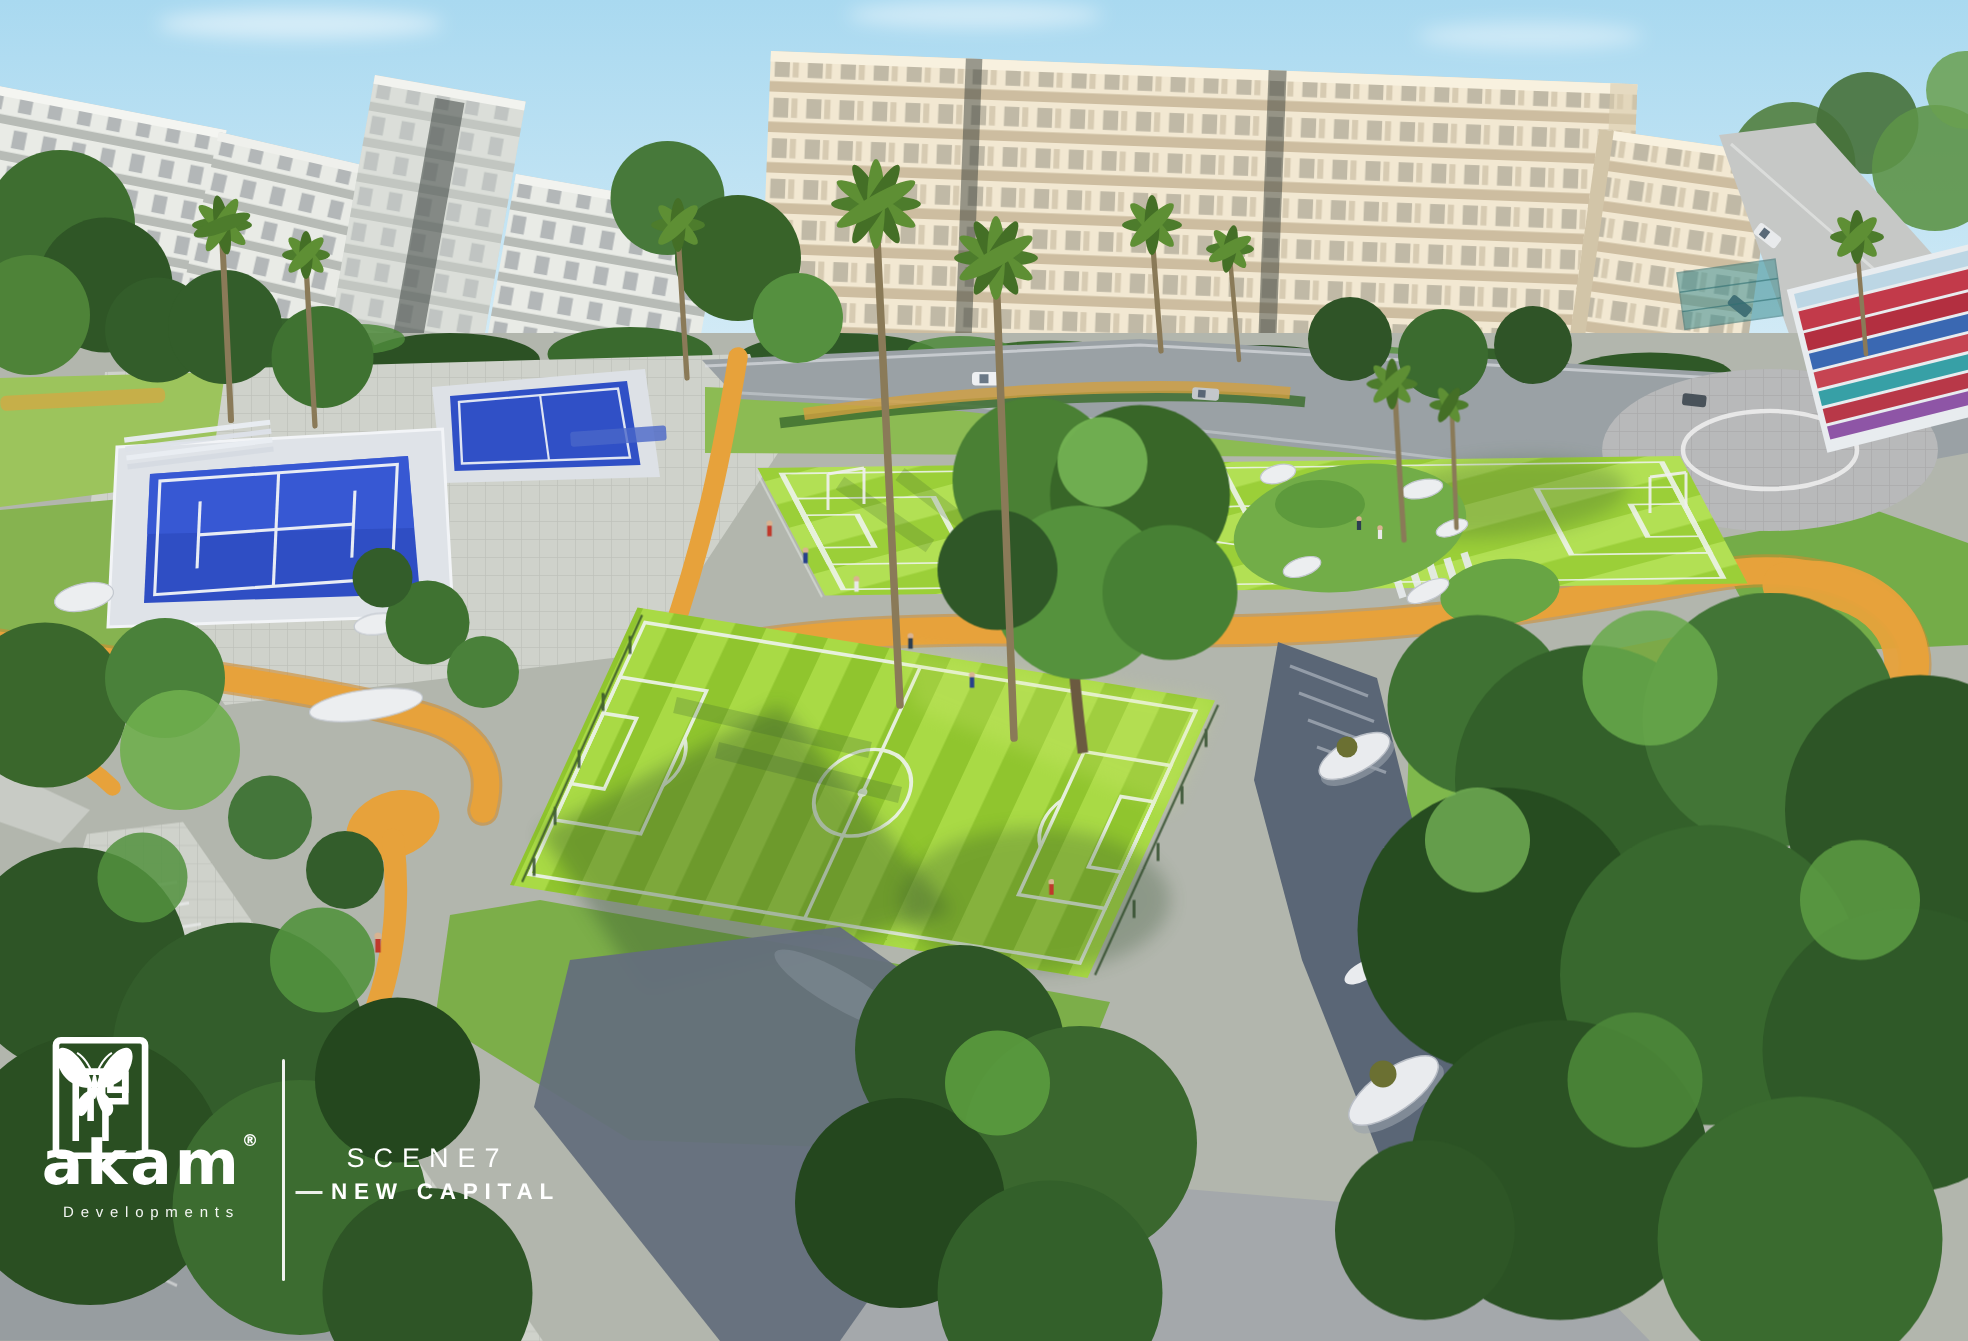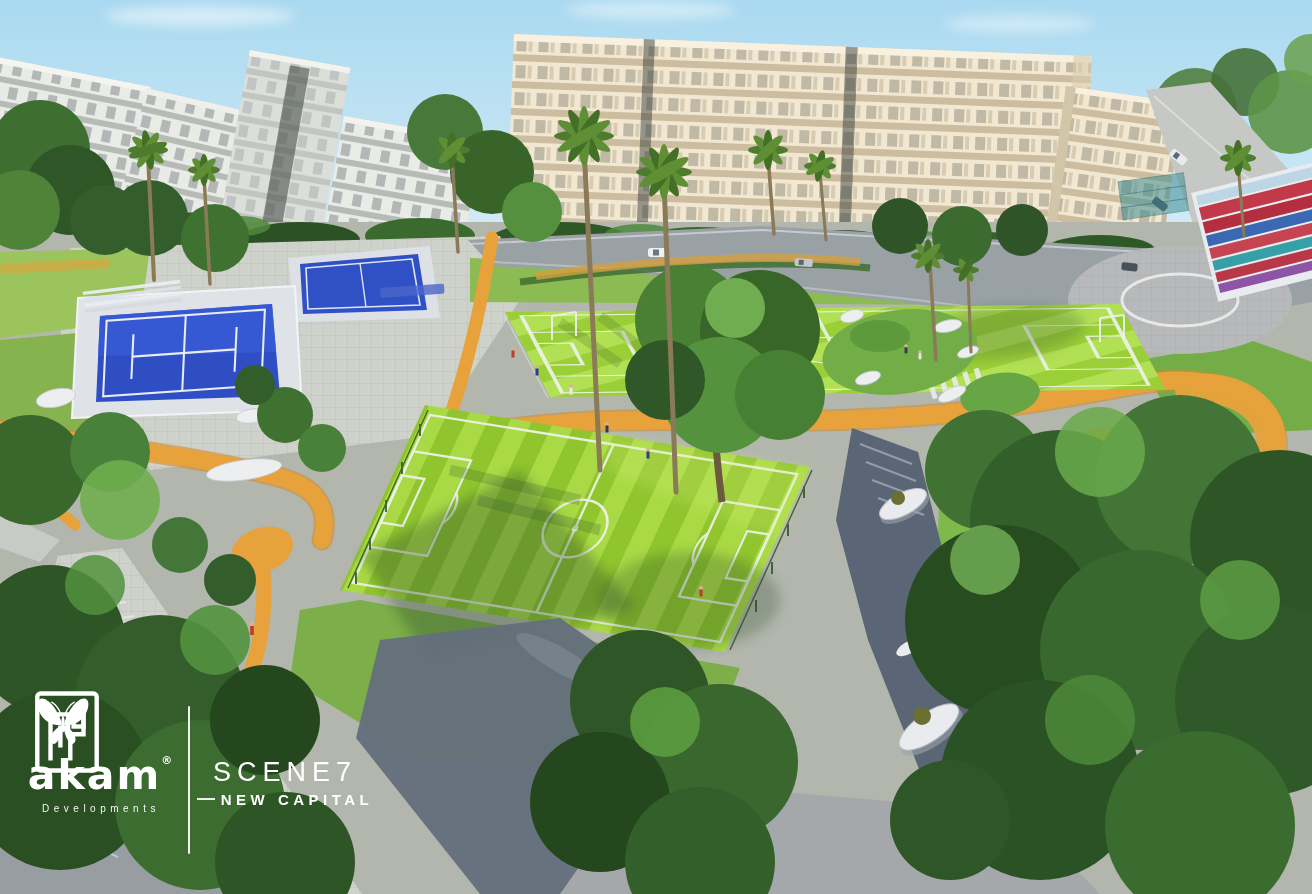--- a/index.html
+++ b/index.html
@@ -9,21 +9,21 @@
   
   .logo-overlay{position:absolute;left:34px;top:690px;width:330px;height:180px;
     display:flex;align-items:center;gap:20px;color:#fff;z-index:50;}
   .akam-block{display:flex;flex-direction:column;align-items:center;width:134px;}
   .akam-word{font-size:41px;font-weight:bold;letter-spacing:2px;line-height:1;margin-top:8px;
     font-family:"DejaVu Sans",sans-serif;}
   .akam-word sup{font-size:11px;vertical-align:top;line-height:1;}
   .akam-sub{font-size:10px;letter-spacing:4.5px;margin-top:7px;white-space:nowrap;opacity:.95;}
   .logo-divider{width:2px;height:148px;background:#fff;opacity:.92;border-radius:1px;}
   .scene-block{display:flex;flex-direction:column;align-items:center;width:150px;}
-  .scene-word{font-size:27px;letter-spacing:6px;line-height:1;margin-top:6px;white-space:nowrap;
+  .scene-word{font-size:18px;letter-spacing:6px;line-height:1;margin-top:6px;white-space:nowrap;
     font-family:"Liberation Sans",sans-serif;}
   .scene-sub{display:flex;align-items:center;gap:6px;margin-top:5px;}
   .scene-sub .dash{width:18px;height:2px;background:#fff;opacity:.9;}
   .scene-sub .txt{font-size:15px;letter-spacing:4.5px;font-weight:bold;white-space:nowrap;}
 </style>
 </head>
 <body>
 
 <div class="stage">
 <svg width="1312" height="894" viewBox="0 0 1312 894">

